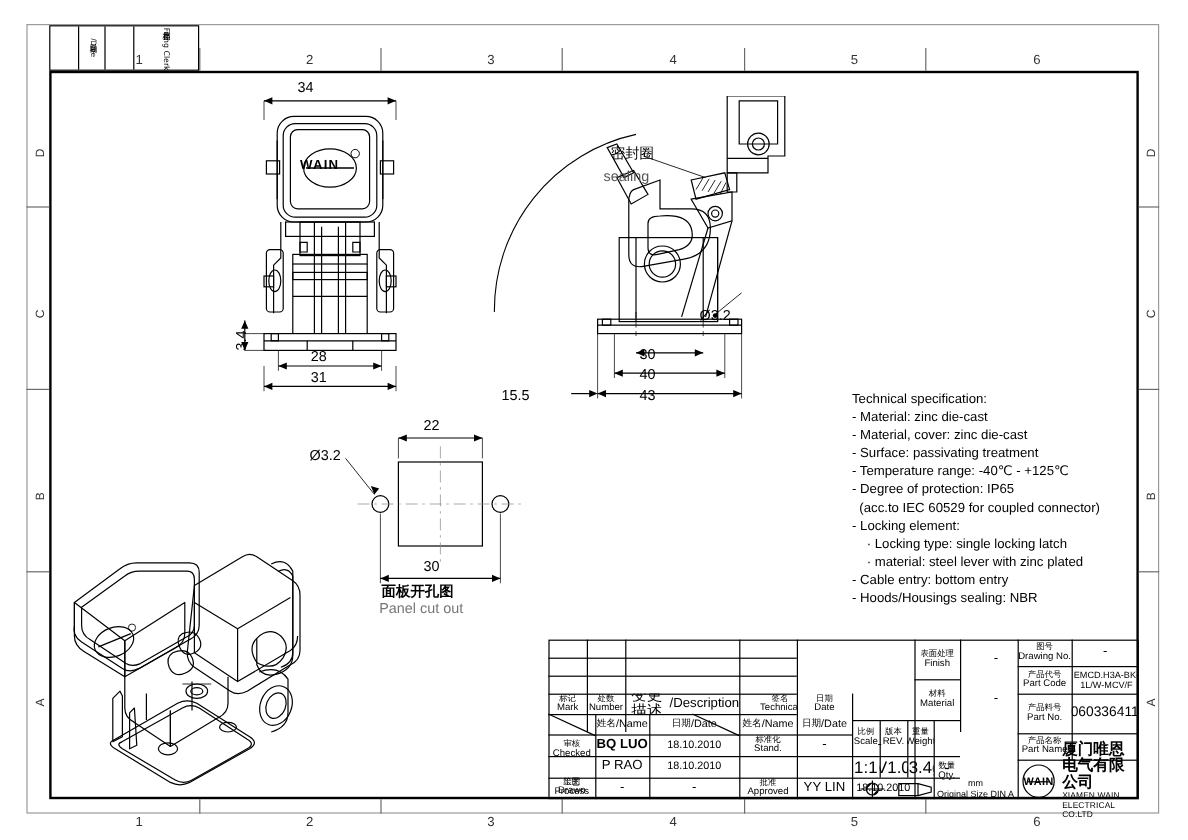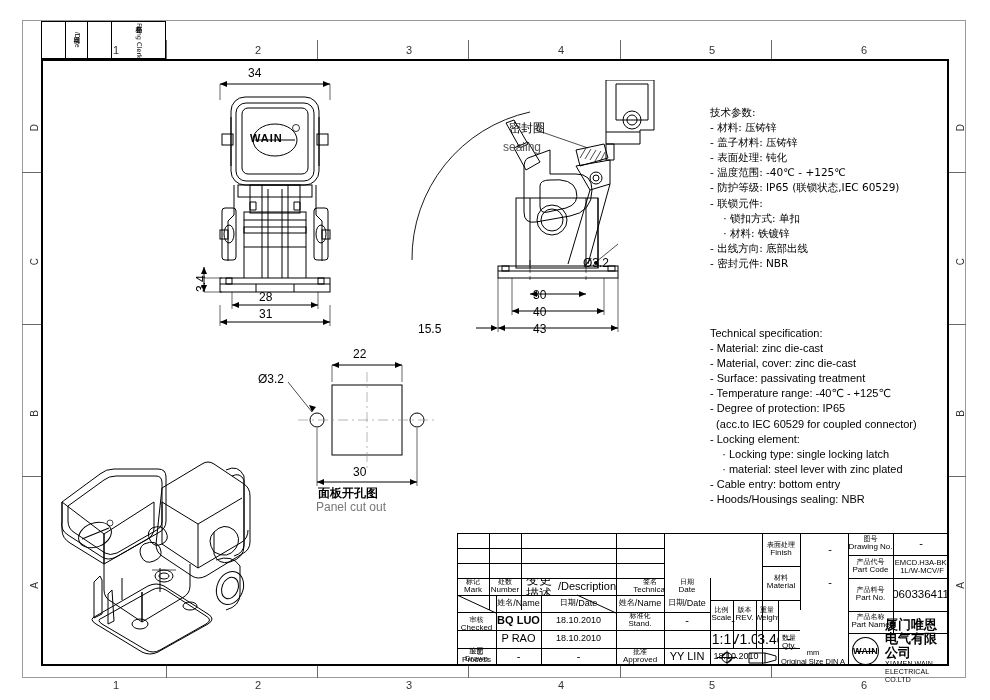--- a/index.html
+++ b/index.html
@@ -389,31 +389,20 @@
 
       <path d="M60 136 l-6 6 l0 36 l8 -4 l0 -34 z"></path>
       <path d="M72 150 l-4 4 l0 30 l6 -3 z"></path>
 
       <ellipse cx="124" cy="136" rx="9" ry="6"></ellipse>
       <ellipse cx="124" cy="136" rx="5" ry="3"></ellipse>
       <path d="M112 130 l24 0" stroke-width="0.7"></path>
     </g>
   </svg>
 
-  <div class="specblock cnblk" style="left:710px;top:105px;">技术参数:
-- 材料: 压铸锌
-- 盖子材料: 压铸锌
-- 表面处理: 钝化
-- 温度范围: -40℃ - +125℃
-- 防护等级: IP65 (联锁状态,IEC 60529)
-- 联锁元件:
-    · 锁扣方式: 单扣
-    · 材料: 铁镀锌
-- 出线方向: 底部出线
-- 密封元件: NBR</div>
 
   <div class="specblock" style="left:710px;top:326px;">Technical specification:
 - Material: zinc die-cast
 - Material, cover: zinc die-cast
 - Surface: passivating treatment
 - Temperature range: -40℃ - +125℃
 - Degree of protection: IP65
   (acc.to IEC 60529 for coupled connector)
 - Locking element:
     · Locking type: single locking latch

